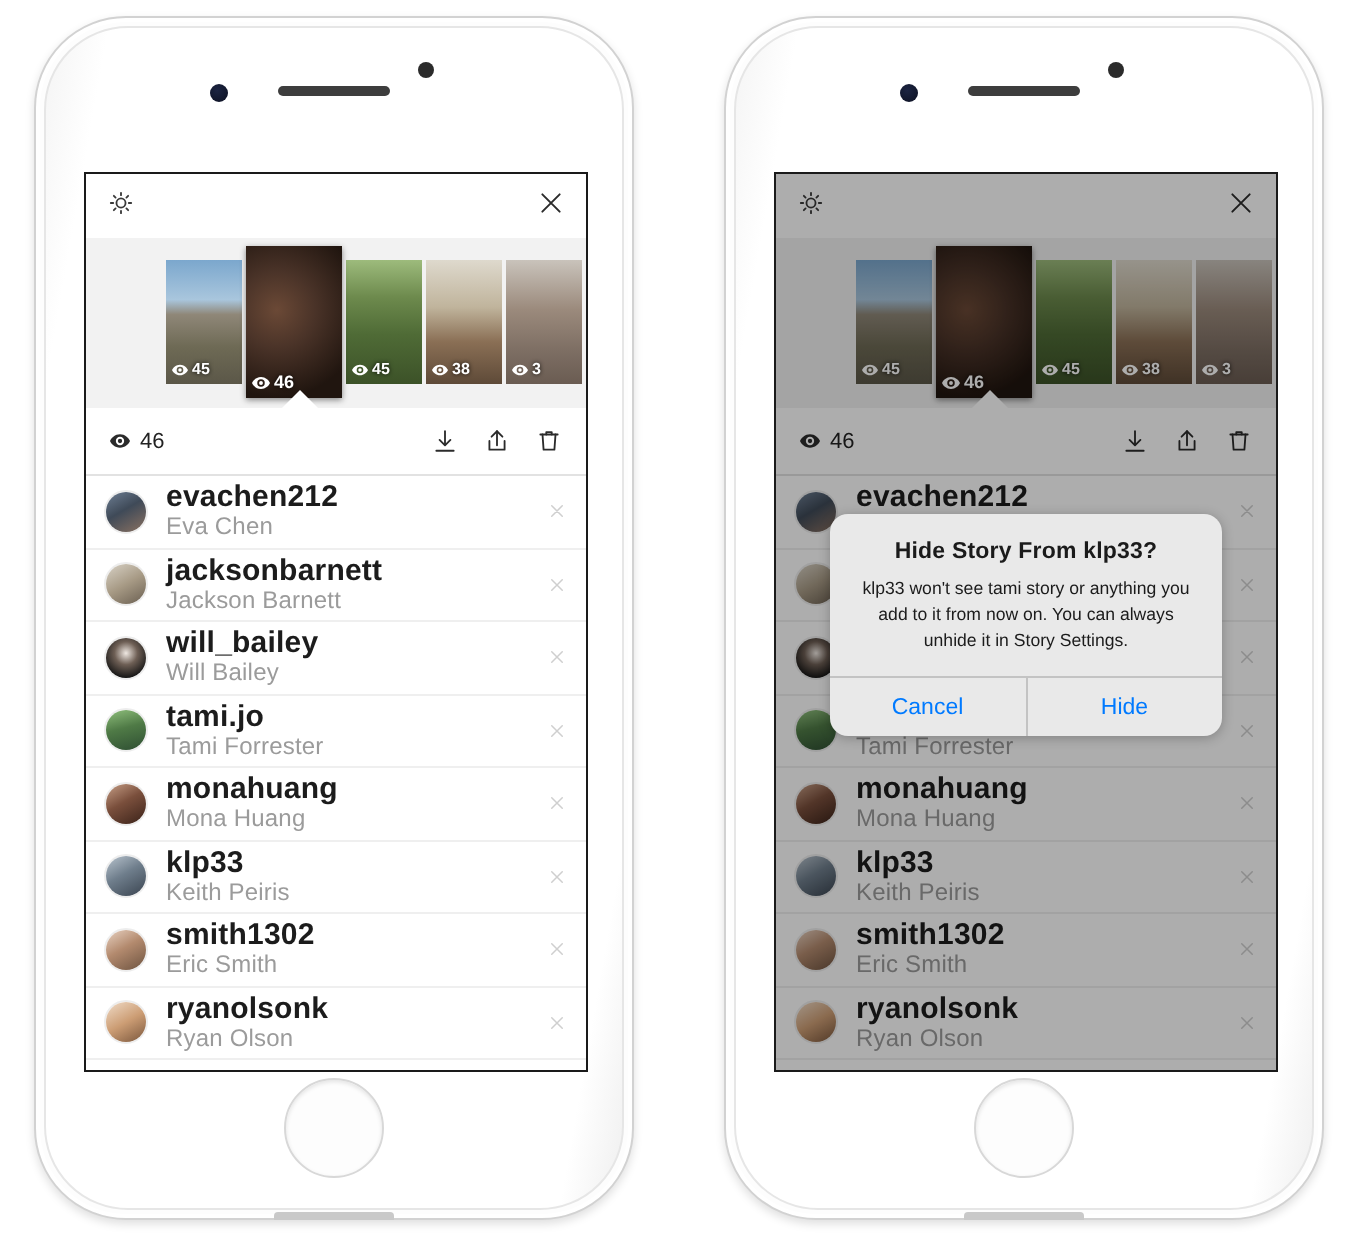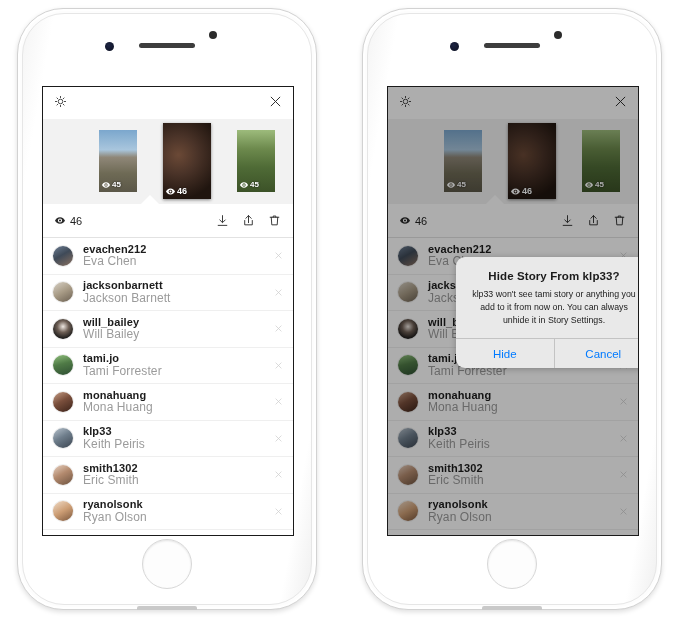--- a/index.html
+++ b/index.html
@@ -71,24 +71,23 @@
     position: relative; height: 32px; background: #ffffff;
   }
   .gear-ic  { position: absolute; left: 11px; top: 8px; }
   .close-ic { position: absolute; right: 11px; top: 8px; }
 
   
   .strip {
     position: relative;
     height: 85px;
     background: #f2f2f2;
-    display: flex; align-items: flex-end; justify-content: flex-start;
+    display: flex; align-items: flex-end; justify-content: flex-end;
     padding-left: 56px;
     overflow: hidden;
-    gap: 24px;
   }
   .thumb {
     position: relative;
     width: 38px; height: 62px;
     margin-right: 2px;
     flex: 0 0 auto;
     overflow: hidden;
     background: #bbb;
     margin-bottom: 12px;
   }
@@ -148,21 +147,21 @@
     padding: 0 10px 0 9px;
     border-bottom: 1px solid #efefef;
   }
   .avatar {
     width: 22px; height: 22px; border-radius: 50%;
     flex: 0 0 auto; overflow: hidden;
     border: 1px solid rgba(0,0,0,0.07);
   }
   .avatar .ai { width: 100%; height: 100%; display: block; }
   .names { margin-left: 9px; line-height: 1.15; }
-  .uname { font-size: 11px; font-weight: 700; color: #1c1c1c; letter-spacing: .1px; }
+  .uname { font-size: 15px; font-weight: 700; color: #1c1c1c; letter-spacing: .1px; }
   .fname { font-size: 12px; font-weight: 400; color: #9b9b9b; letter-spacing: .1px; }
   .rowx { margin-left: auto; color: #cfcfcf; }
 
   
   .av1 { background: linear-gradient(150deg,#6e7f94 0%,#3f4a58 45%,#8a7161 100%); }
   .av2 { background: linear-gradient(150deg,#d8d2c6 0%,#a79a85 50%,#6a5f51 100%); }
   .av3 { background: radial-gradient(circle at 50% 38%, #efe8e2 0%, #6e5f55 36%, #141414 78%); }
   .av4 { background: linear-gradient(165deg,#8fbf7c 0%,#4f7a46 45%,#2f4f33 100%); }
   .av5 { background: linear-gradient(150deg,#c79f87 0%,#7a4f3c 45%,#3a2219 100%); }
   .av6 { background: linear-gradient(150deg,#b9c4ce 0%,#6f7e8c 45%,#3a4450 100%); }
@@ -175,21 +174,20 @@
     z-index: 10;
   }
   .alert {
     position: absolute; z-index: 11;
     top: 170px; left: 50%; transform: translateX(-50%);
     width: 196px;
     background: #e9e9e9;
     border-radius: 9px;
     overflow: hidden;
     box-shadow: 0 1px 6px rgba(0,0,0,.25);
-    margin-left: 41px;
   }
   .alert-body { padding: 13px 12px 12px; text-align: center; }
   .alert-title {
     font-size: 11.5px; font-weight: 700; color: #1b1b1b;
     margin-bottom: 6px; letter-spacing: .1px;
   }
   .alert-msg {
     font-size: 8.8px; color: #1b1b1b; line-height: 1.45;
     padding: 0 3px;
   }
@@ -688,22 +686,22 @@
         </div>
 
         <div class="dim"></div>
 
         <div class="alert">
           <div class="alert-body">
             <div class="alert-title">Hide Story From klp33?</div>
             <div class="alert-msg">klp33 won't see tami story or anything you add to it from now on. You can always unhide it in Story Settings.</div>
           </div>
           <div class="alert-actions">
+            <div class="alert-btn">Cancel</div>
             <div class="alert-btn">Hide</div>
-            <div class="alert-btn">Cancel</div>
           </div>
         </div>
 
       </div>
     </div>
 
     <div class="home"></div>
     <div class="bottom-notch"></div>
   </div>
 

